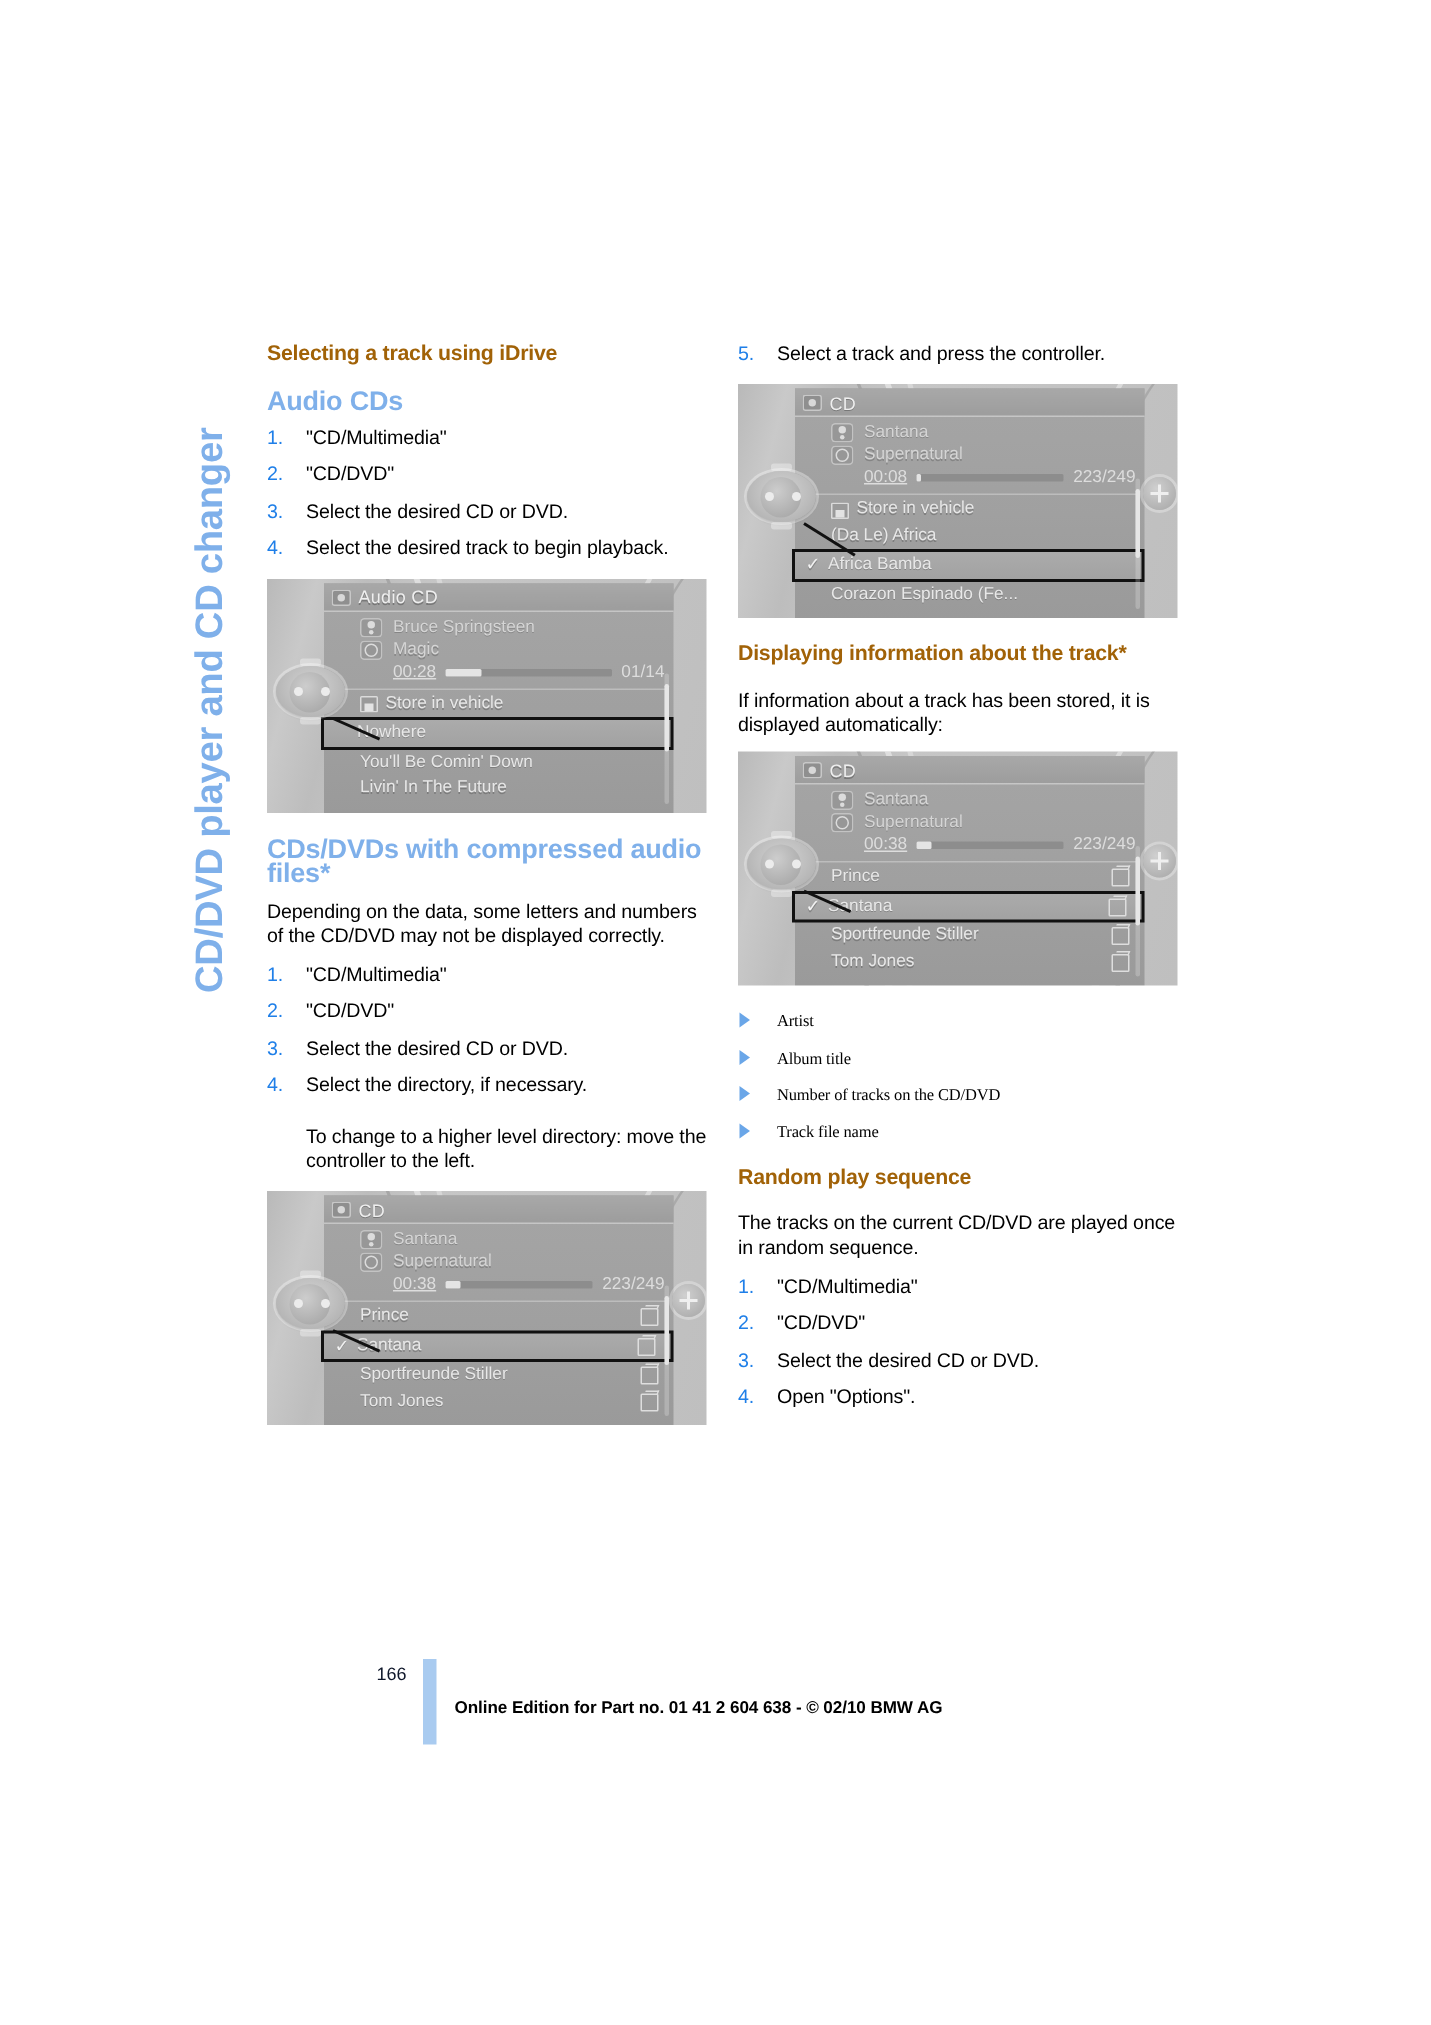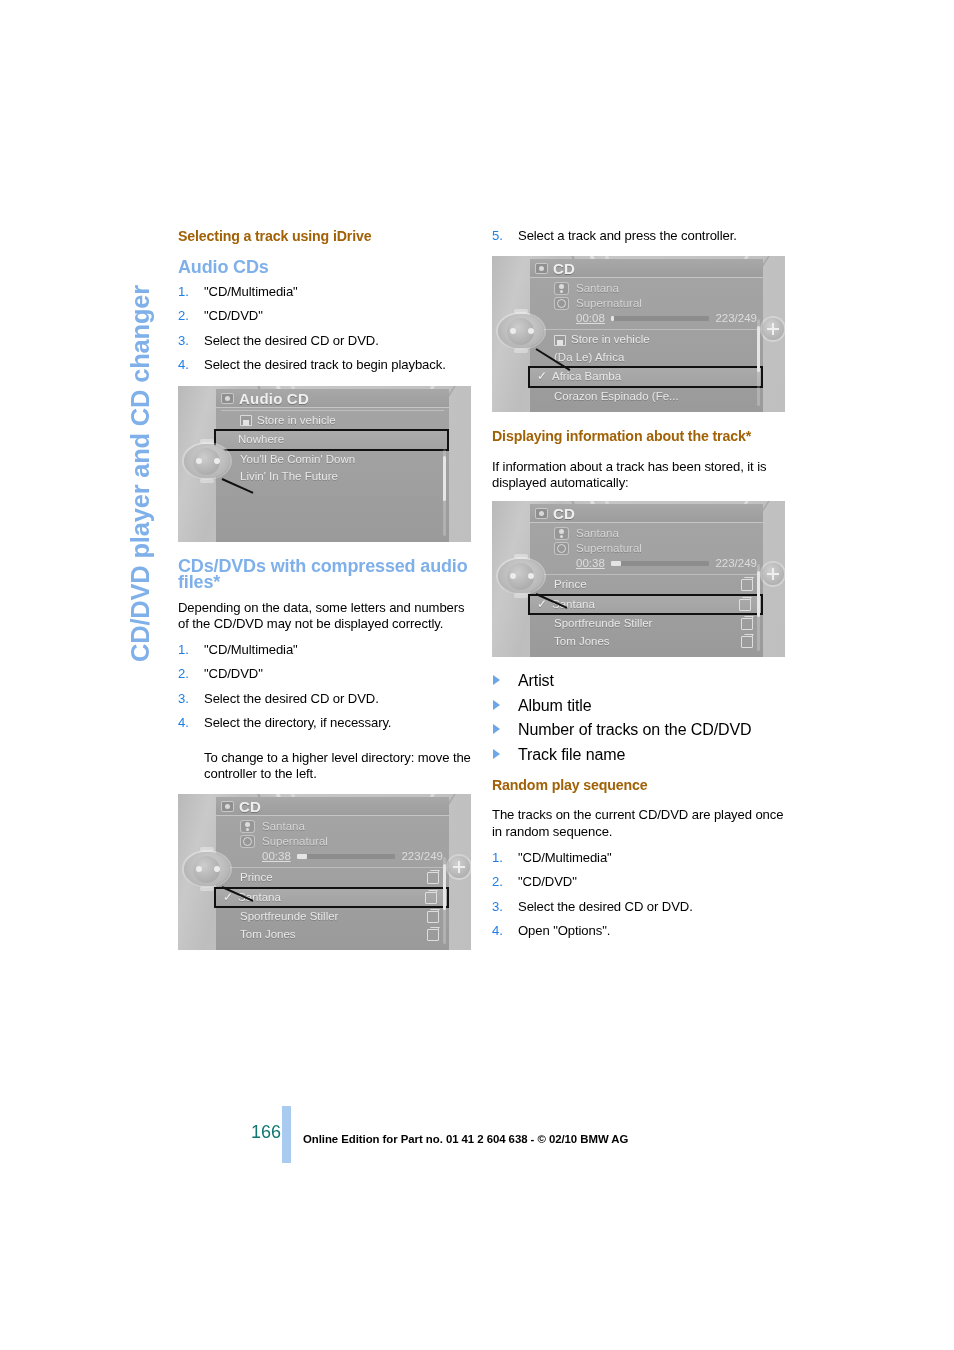--- a/index.html
+++ b/index.html
@@ -102,24 +102,25 @@
 
   
   ul.bullets {
     list-style: none;
     margin: 0 0 14px 0;
     padding: 0;
   }
   ul.bullets > li {
     position: relative;
     padding-left: 26px;
-    font-size: 16px;
+    font-size: 11px;
     line-height: 16.4px;
     margin-bottom: 8px;
     letter-spacing: -0.1px;
+    font-family: Liberation Serif, serif;
   }
   ul.bullets > li .tri {
     position: absolute;
     left: 1px;
     top: 2px;
     width: 0;
     height: 0;
     border-left: 7px solid #6aa6e8;
     border-top: 5px solid transparent;
     border-bottom: 5px solid transparent;
@@ -182,23 +183,23 @@
   .screen .title-bar {
     height: 17px;
     display: flex;
     align-items: center;
     gap: 5px;
     padding: 1px 6px 0 5px;
     background: linear-gradient(180deg,#a8a8a8,#9d9d9d);
     border-bottom: 1px solid rgba(255,255,255,0.35);
   }
   .screen .title-bar .tb-label {
-    font-size: 15px;
+    font-size: 12px;
     color: #efefef;
-    font-weight: bold;
+    font-weight: normal;
     letter-spacing: 0.2px;
     text-shadow: 0 1px 0 rgba(0,0,0,0.25);
   }
   .ic-cd {
     width: 13px; height: 11px;
     border-radius: 2px;
     background: #8f8f8f;
     position: relative;
     flex: 0 0 auto;
     box-shadow: inset 0 0 0 1px rgba(230,230,230,0.65);
@@ -432,23 +433,23 @@
   .footer {
     position: absolute;
     left: 178px;
     top: 1106px;
     width: 620px;
     height: 60px;
   }
   .footer .page-no {
     position: absolute;
     left: 73px;
-    top: 16px;
-    font-size: 18px;
-    color: #0f766e;
+    top: 3px;
+    font-size: 12px;
+    color: #0f172a;
   }
   .footer .accent-bar {
     position: absolute;
     left: 104px;
     top: 0px;
     width: 9px;
     height: 57px;
     background: #a9cbf0;
   }
   .footer .footnote {
@@ -498,20 +499,33 @@
     <div class="swoosh sw1"></div>
     <div class="swoosh sw2"></div>
     <div class="swoosh sw3"></div>
     <div class="swoosh sw4"></div>
     <div class="swoosh sw5"></div>
 
     <div class="screen">
       <div class="title-bar">
         <span class="ic-cd"></span>
         <span class="tb-label">Audio CD</span>
+      </div>
+      <div class="meta">
+        <span class="mic mic-artist"></span>
+        <span class="mic mic-disc"></span>
+        <div class="mline">Bruce Springsteen</div>
+        <div class="mline">Magic</div>
+        <div class="progress-row">
+          <span class="ptime">00:28</span>
+          <span class="pbar">
+              <span class="pfill" style="width: 22%;"></span>
+            </span>
+          <span class="pcount">01/14</span>
+        </div>
       </div>
       <div class="divider"></div>
       <div class="list">
         <div class="row">
           <span class="save-ic"></span>
           <span class="label">Store in vehicle</span>
         </div>
         <div class="row selected">
           <span class="label">Nowhere</span>
         </div>

